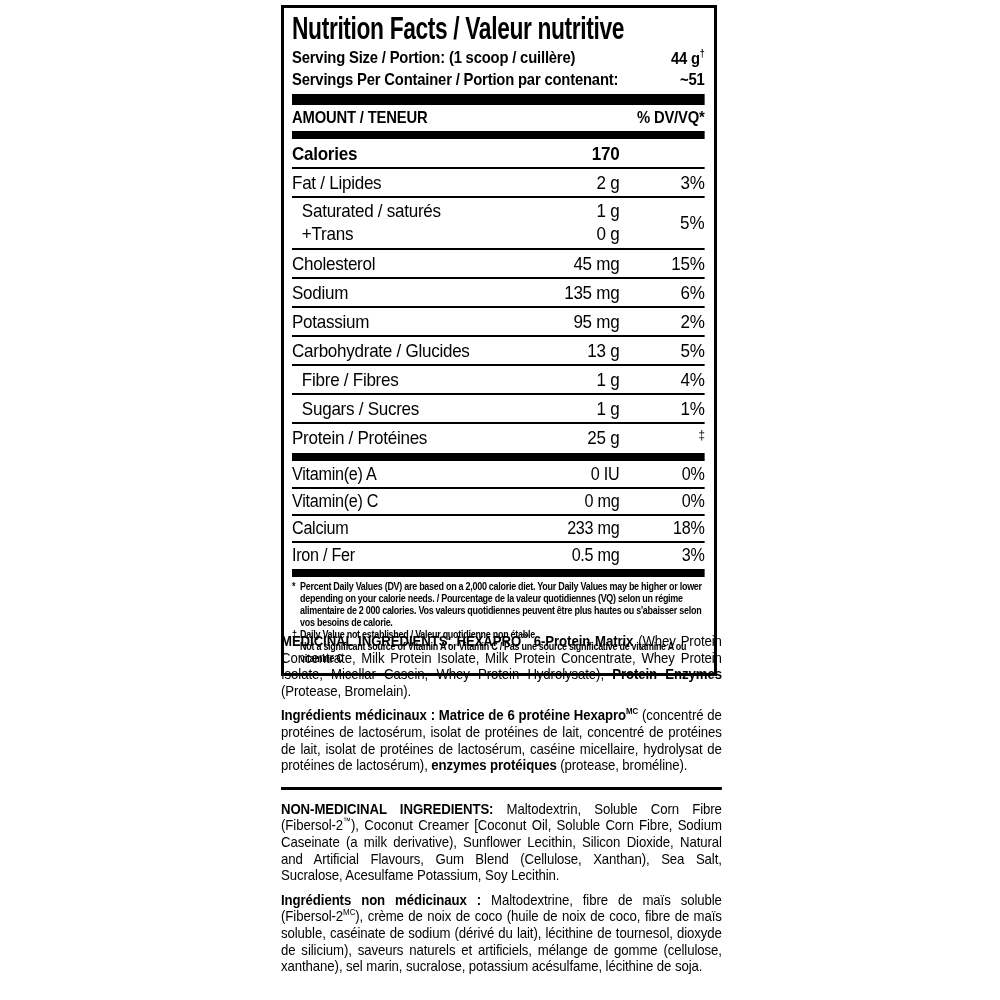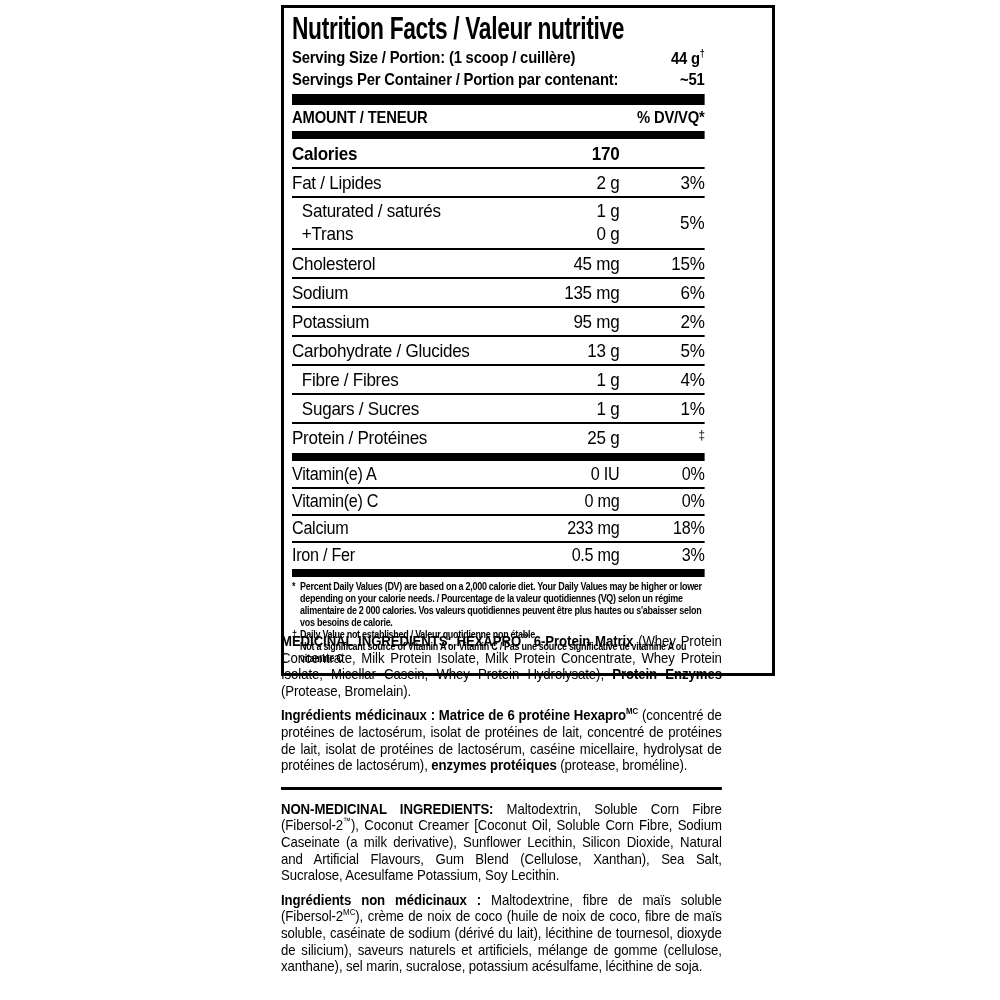--- a/index.html
+++ b/index.html
@@ -1,21 +1,21 @@
 <!DOCTYPE html>
 <html><head>
 <meta charset="utf-8">
 <style>
   html,body{margin:0;padding:0;}
   body{
     width:1000px;height:1000px;background:#ffffff;color:#000;
     font-family:"Liberation Sans",sans-serif;position:relative;overflow:hidden;
   }
   .nf-box{
-    position:absolute;left:281px;top:5px;width:494px;box-sizing:border-box;
+    position:absolute;left:281px;top:5px;width:436px;box-sizing:border-box;
     border:3px solid #000;background:#fff;padding:4px 8px 8px 8px;
   }
   .nf-inner{width:460px;transform:scaleX(0.897);transform-origin:left top;}
   .nf-title{
     font-weight:bold;font-size:31px;line-height:1.12;white-space:nowrap;
     transform:scaleX(0.82);transform-origin:left center;letter-spacing:-0.5px;
   }
   .srv-line{display:flex;justify-content:space-between;align-items:baseline;
     font-weight:bold;font-size:16.5px;line-height:1.3;letter-spacing:-0.2px;}
   .srv-value{white-space:nowrap;}

